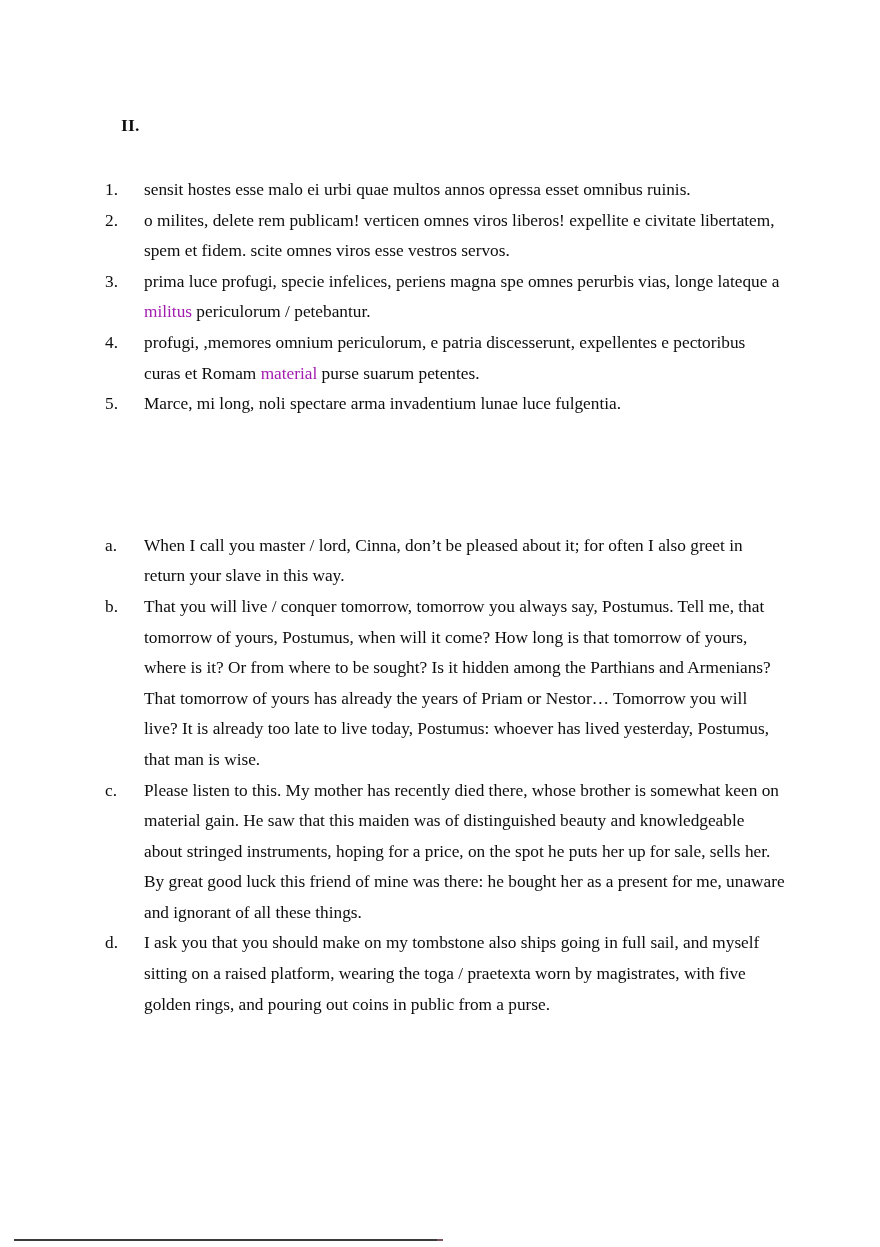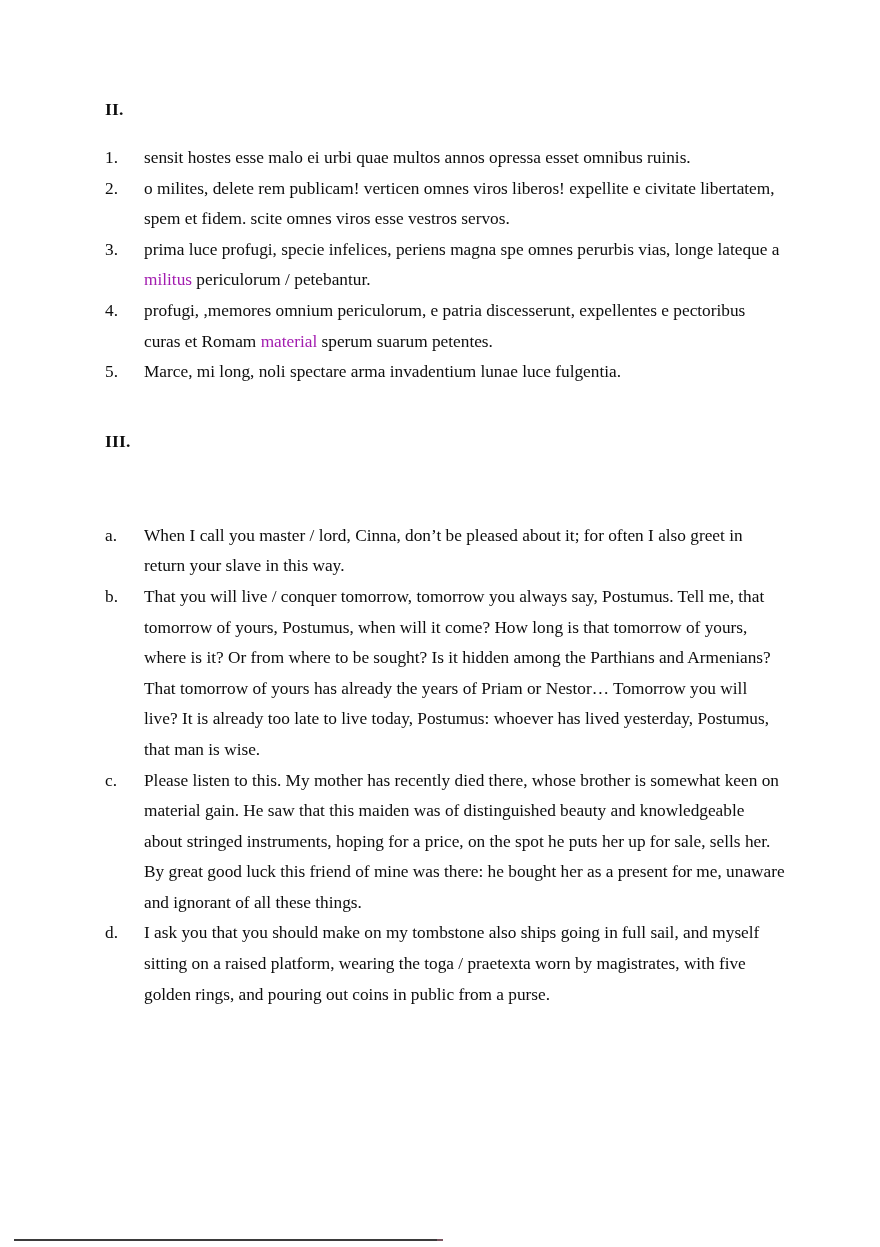--- a/index.html
+++ b/index.html
@@ -28,21 +28,21 @@
     position: absolute;
     left: 105px;
     top: 98px;
     width: 680px;
   }
   .section-heading {
     font-weight: bold;
     font-size: 17.5px;
     line-height: 22px;
     letter-spacing: 0.2px;
-    margin: 0;
+    margin: 16px;
   }
   .gap-after-heading-ii { height: 23px; }
   .gap-after-heading-iii { height: 69px; }
   .gap-between-sections { height: 42px; }
 
   ol.list {
     list-style: none;
     margin: 0;
     padding: 0;
   }
@@ -104,31 +104,30 @@
         <li>
           <span class="marker">2.</span>
           <span class="body-text"><span>o milites, delete rem publicam! verticen omnes viros liberos! expellite e civitate libertatem, spem et fidem. scite omnes viros esse vestros servos.</span></span>
         </li>
         <li>
           <span class="marker">3.</span>
           <span class="body-text"><span>prima luce profugi, specie infelices, periens magna spe omnes perurbis vias, longe lateque a </span><span class="red">militus</span><span> periculorum / petebantur.</span></span>
         </li>
         <li>
           <span class="marker">4.</span>
-          <span class="body-text"><span>profugi, ,memores omnium periculorum, e patria discesserunt, expellentes e pectoribus curas et Romam </span><span class="red">material</span><span> sperum suarum petentes.</span></span>
+          <span class="body-text"><span>profugi, ,memores omnium periculorum, e patria discesserunt, expellentes e pectoribus curas et Romam </span><span class="red">material</span><span> purse suarum petentes.</span></span>
         </li>
         <li>
           <span class="marker">5.</span>
           <span class="body-text"><span>Marce, mi long, noli spectare arma invadentium lunae luce fulgentia.</span></span>
         </li>
       </ol>
 
     <div class="gap-between-sections"></div>
 
-    <div class="section-heading">III.</div>
     <div class="gap-after-heading-iii"></div>
     <ol class="list" id="list-iii">
         <li>
           <span class="marker">a.</span>
           <span class="body-text"><span>When I call you master / lord, Cinna, don’t be pleased about it; for often I also greet in return your slave in this way.</span></span>
         </li>
         <li>
           <span class="marker">b.</span>
           <span class="body-text"><span>That you will live / conquer tomorrow, tomorrow you always say, Postumus. Tell me, that tomorrow of yours, Postumus, when will it come? How long is that tomorrow of yours, where is it? Or from where to be sought? Is it hidden among the Parthians and Armenians? That tomorrow of yours has already the years of Priam or Nestor… Tomorrow you will live? It is already too late to live today, Postumus: whoever has lived yesterday, Postumus, that man is wise.</span></span>
         </li>

